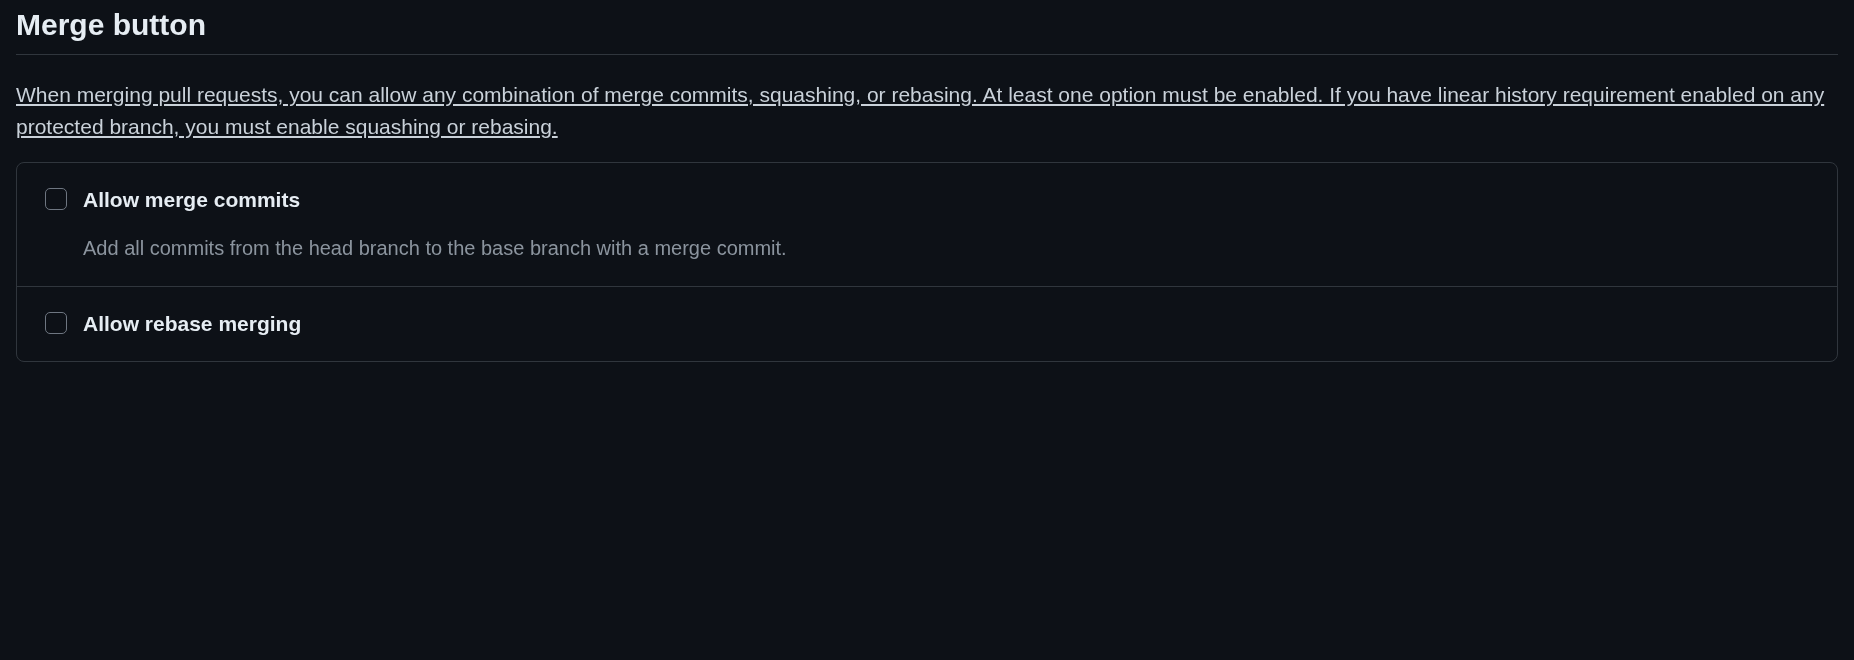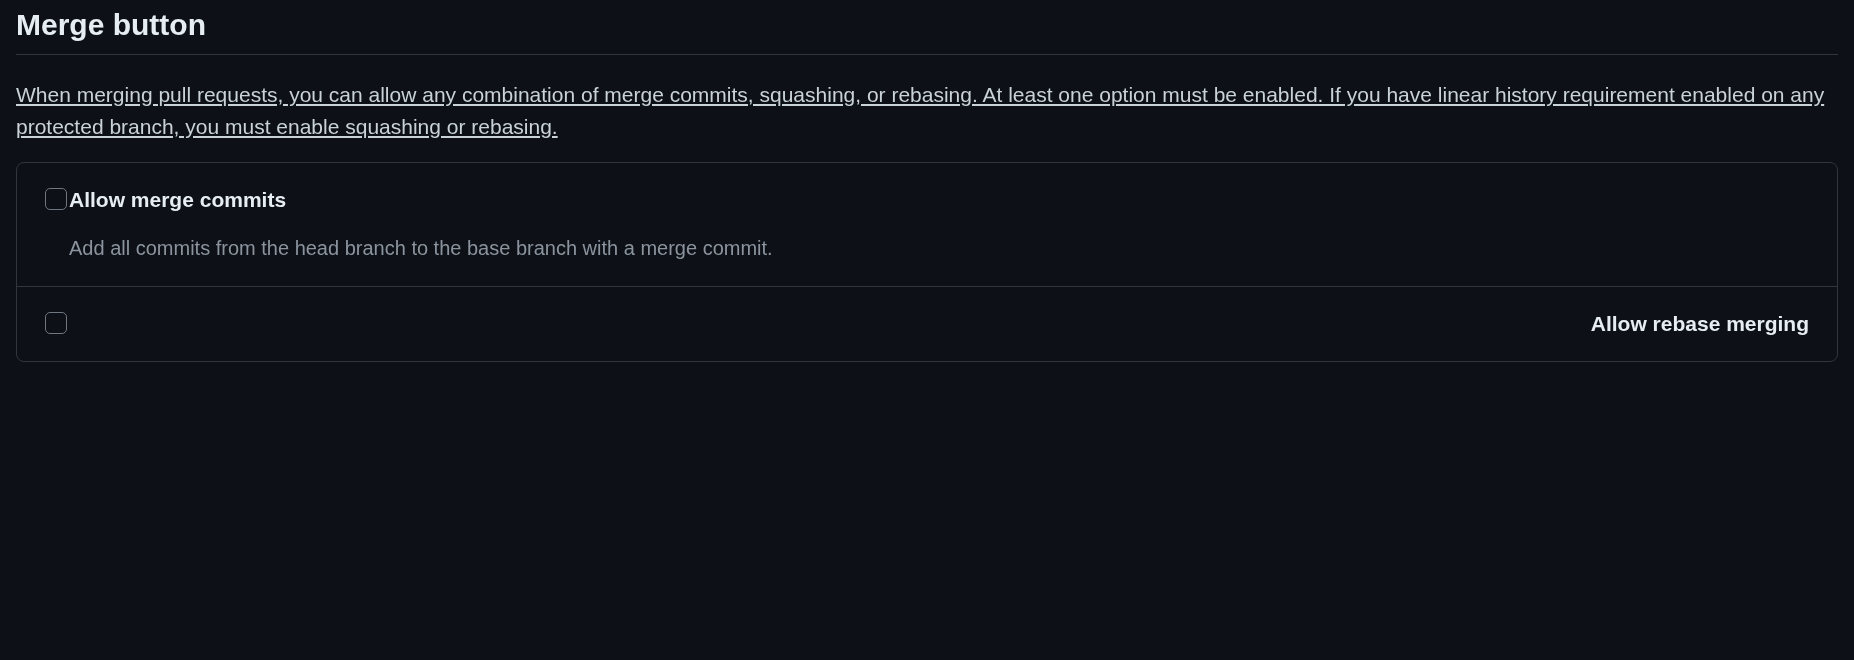--- a/index.html
+++ b/index.html
@@ -34,25 +34,24 @@
     .options-box {
       border: 1px solid #30363d;
       border-radius: 8px;
       overflow: hidden;
     }
     .option-row {
       padding: 22px 28px 22px 28px;
       border-bottom: 1px solid #30363d;
       display: flex;
       align-items: flex-start;
-      gap: 2px;
+      gap: 16px;
     }
     .option-row:last-child {
       border-bottom: none;
-      text-align: right;
     }
     .checkbox-wrap {
       flex-shrink: 0;
       width: 22px;
       height: 22px;
       margin-top: 3px;
       position: relative;
       cursor: pointer;
     }
     .checkbox-box {

